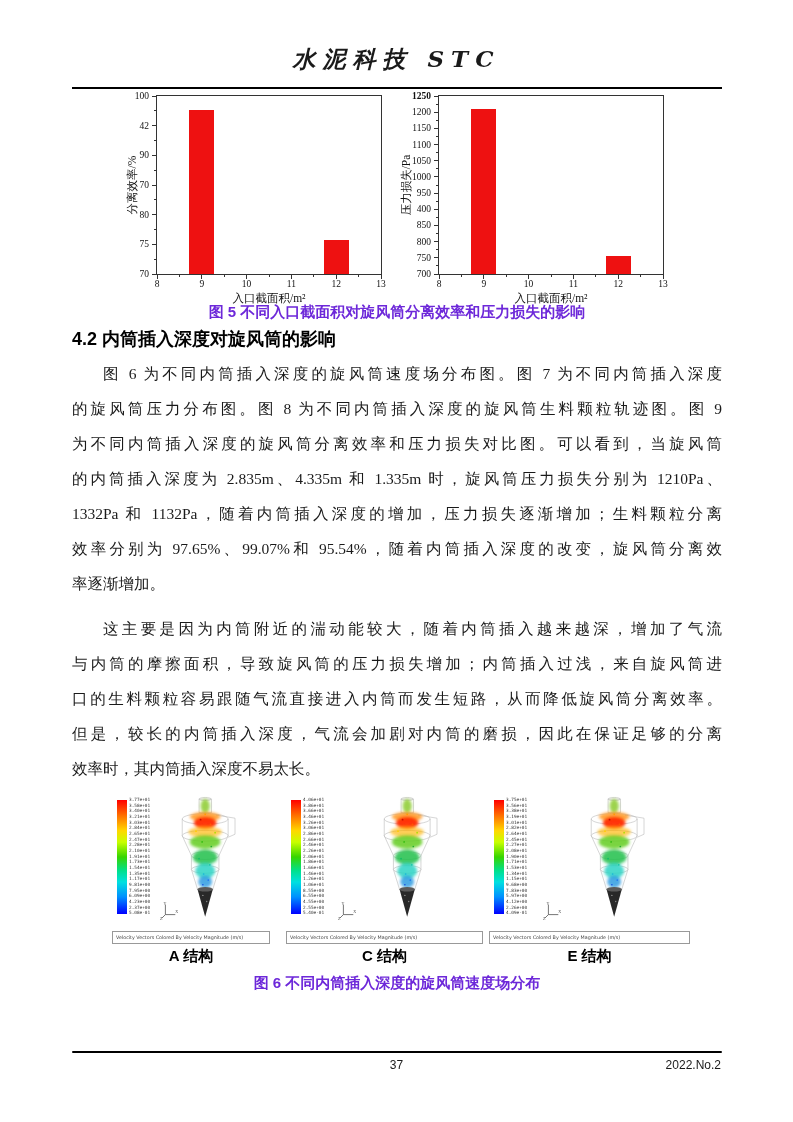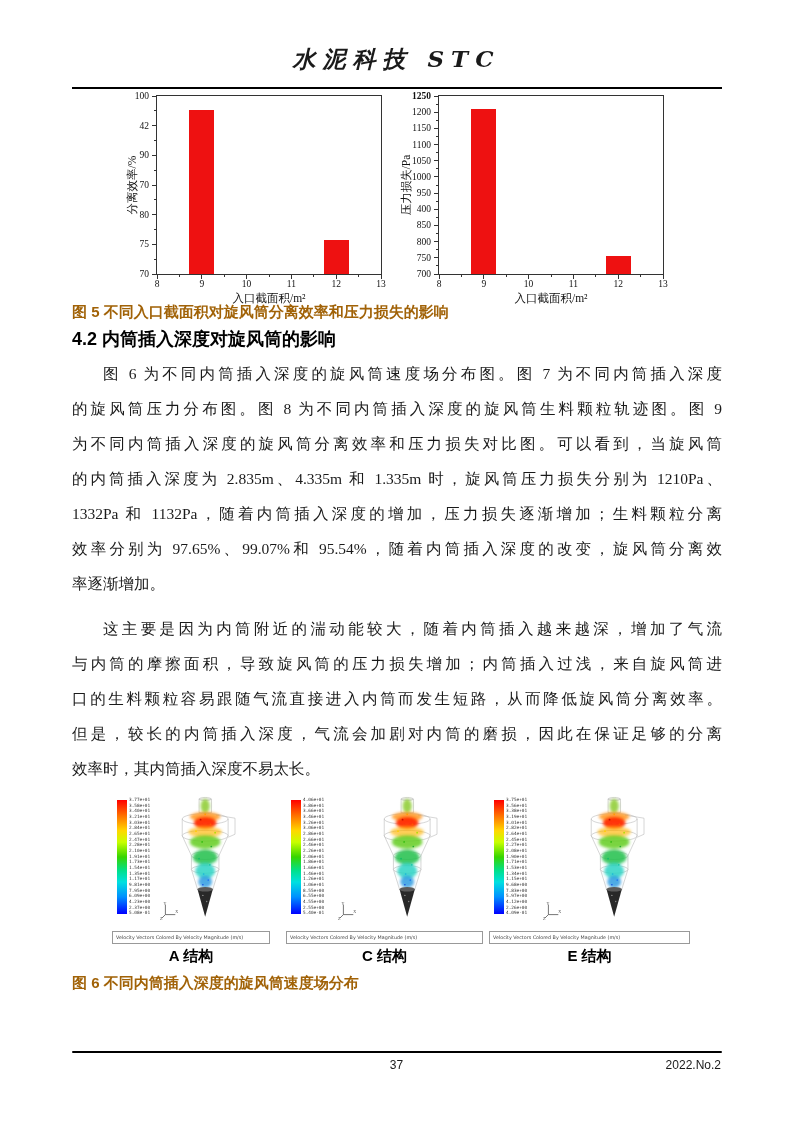--- a/index.html
+++ b/index.html
@@ -39,23 +39,23 @@
     position:absolute; top:95px; white-space:nowrap;
     transform:translate(-50%,-50%) rotate(-90deg);
     font-size:11.5px; color:#111;
   }
   .xtitle {
     position:absolute; top:201px; text-align:center;
     font-size:11.5px; color:#111;
   }
   
   .fig-caption {
-    position:absolute; left:72px; width:650px; 
+    position:absolute; left:72px; width:650px; text-align:center;
     font-weight:bold; font-size:15px;
-    font-family:"Liberation Sans", sans-serif; color:#a16207;
+    font-family:"Liberation Sans", sans-serif; color:#6d28d9;
   }
   .cap5 { top:303px; }
   .cap6 { top:974px; }
   .section-heading {
     position:absolute; top:327px; left:72px; width:650px;
     font-weight:bold; font-size:18px;
     font-family:"Liberation Sans", sans-serif; color:#000;
   }
   .para { position:absolute; left:72px; width:650px; font-size:15.5px; }
   .para-line {

